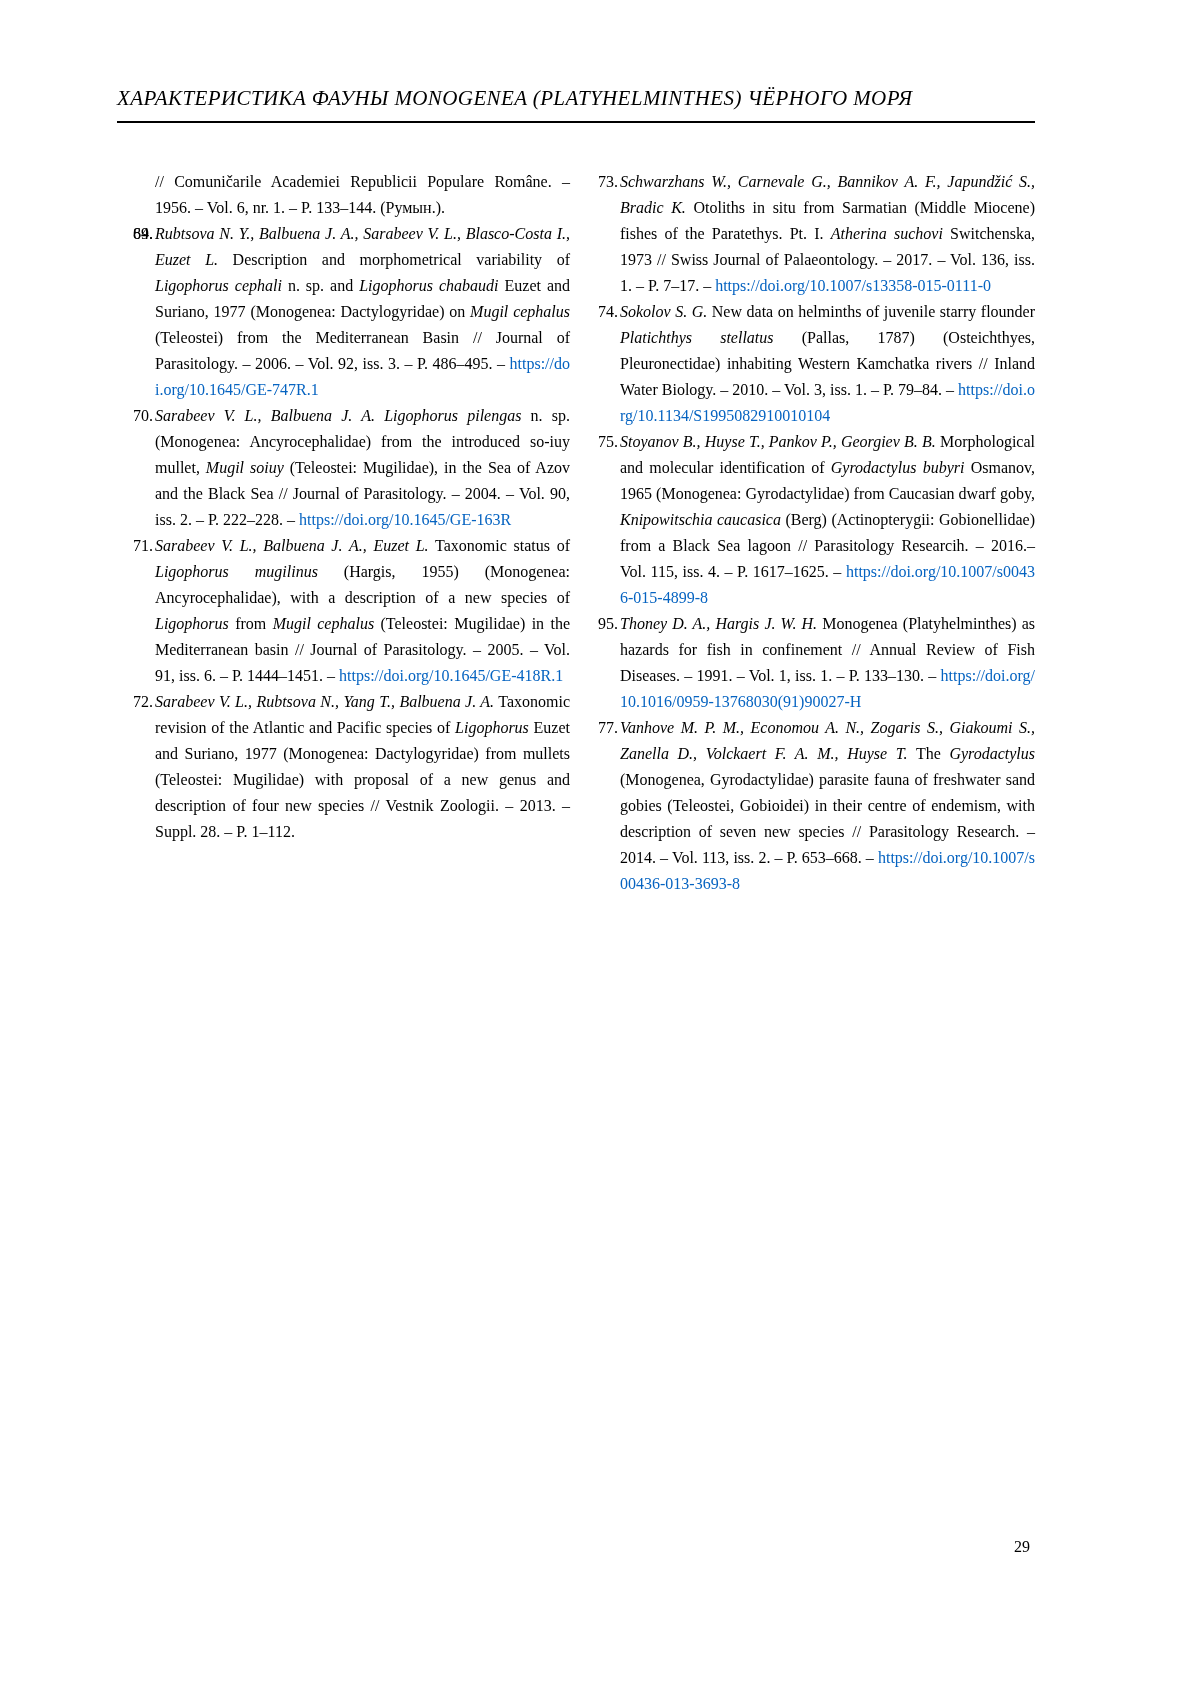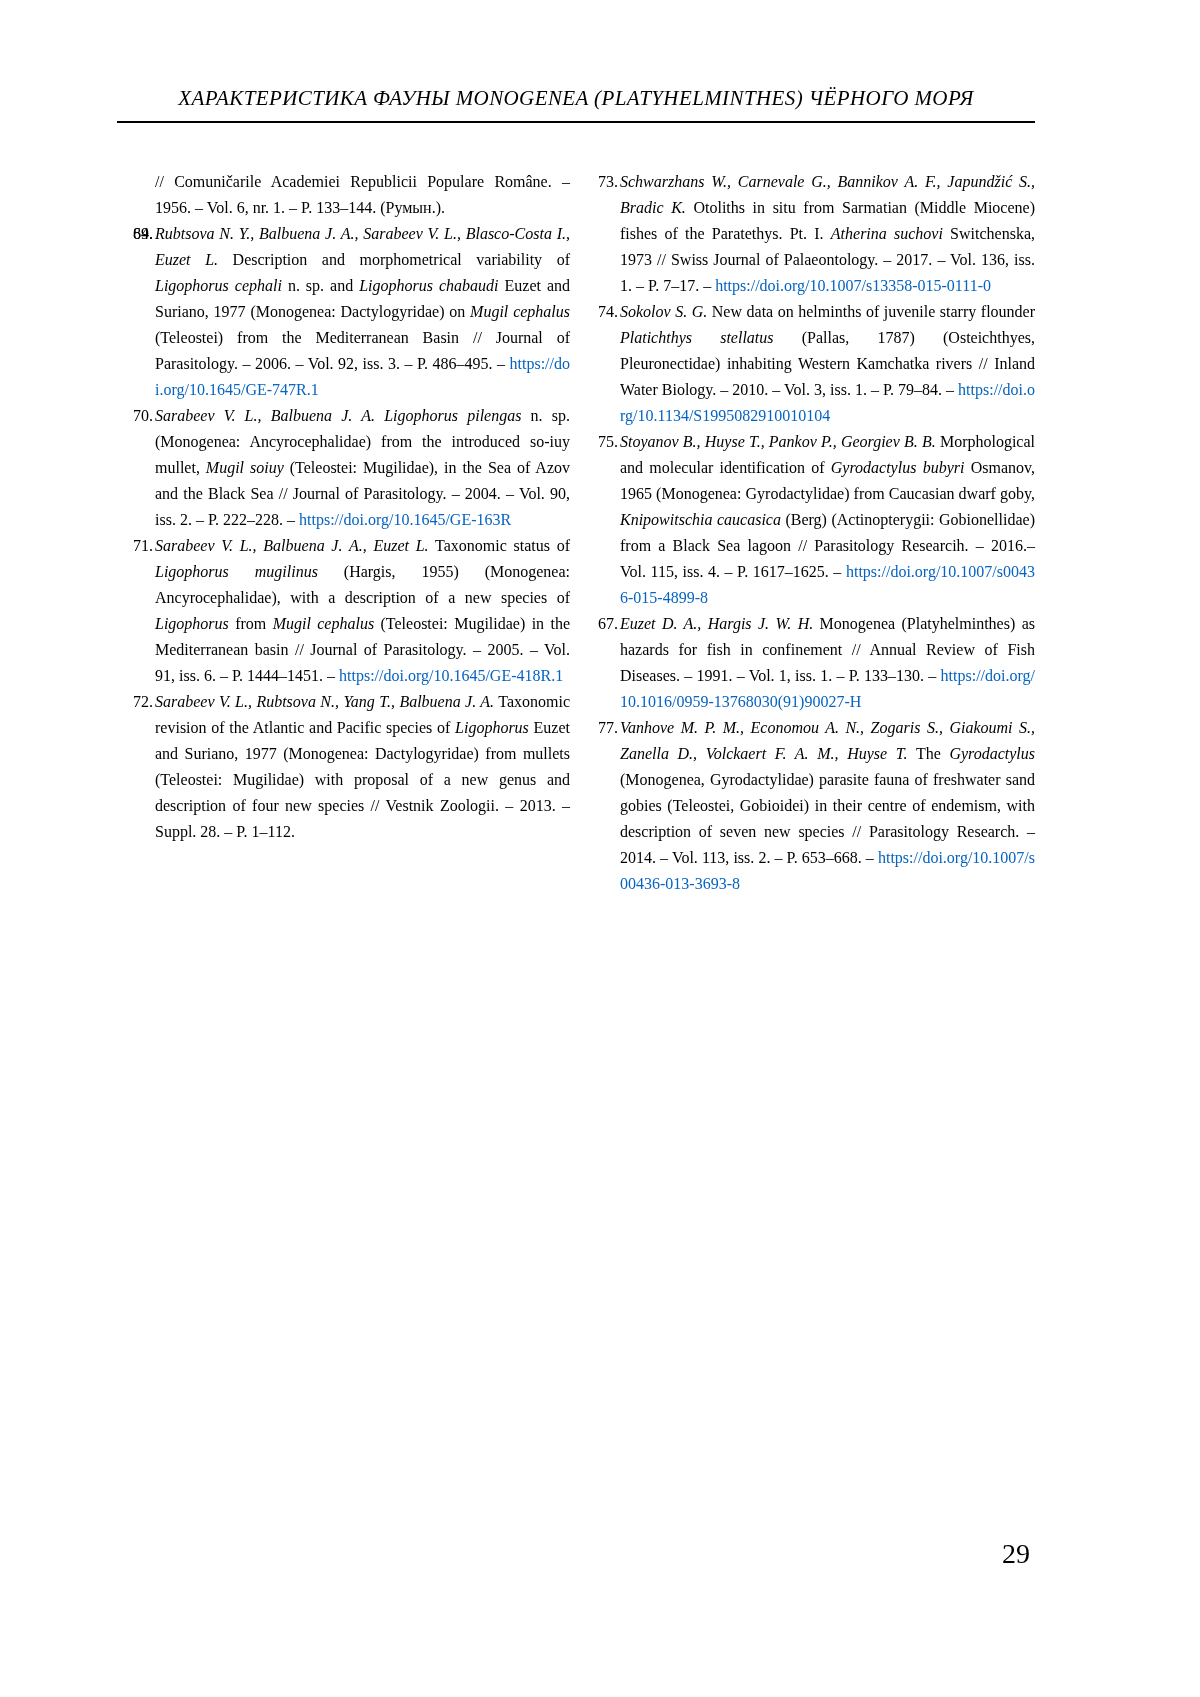--- a/index.html
+++ b/index.html
@@ -12,21 +12,20 @@
     width: 1200px;
     height: 1697px;
     background: #ffffff;
     color: #000000;
     font-family: "Liberation Serif", "DejaVu Serif", serif;
     box-sizing: border-box;
     padding: 86px 165px 0 117px;
     overflow: hidden;
   }
   .header {
-    text-align: center;
     font-style: italic;
     font-size: 21px;
     letter-spacing: 0.4px;
     padding-bottom: 10px;
     border-bottom: 2px solid #000000;
     white-space: nowrap;
   }
   .columns {
     display: flex;
     gap: 12px;
@@ -56,21 +55,21 @@
   .link {
     color: #0563C1;
     text-decoration: none;
     word-break: break-all;
     cursor: pointer;
   }
   .page-number {
     position: absolute;
     right: 170px;
     top: 1538px;
-    font-size: 28px;
+    font-size: 16px;
   }
 </style>
 </head>
 <body>
 
 <div class="page">
 
   <div class="header">
     <span>ХАРАКТЕРИСТИКА ФАУНЫ MONOGENEA (PLATYHELMINTHES) ЧЁРНОГО МОРЯ</span>
   </div>
@@ -81,20 +80,20 @@
         <div class="ref"><span class="num">84.</span></div>
         <div class="ref"><span class="num">69.</span><span><span class="it">Rubtsova N. Y., Balbuena J. A., Sarabeev V. L., Blasco-Costa I., Euzet L.</span><span> Description and morphometrical variability of </span><span class="it">Ligophorus cephali</span><span> n. sp. and </span><span class="it">Ligophorus chabaudi</span><span> Euzet and Suriano, 1977 (Monogenea: Dactylogyridae) on </span><span class="it">Mugil cephalus</span><span> (Teleostei) from the Mediterranean Basin // Journal of Parasitology. – 2006. – Vol. 92, iss. 3. – P. 486–495. – </span><a class="link" href="#">https://doi.org/10.1645/GE-747R.1</a></span></div>
         <div class="ref"><span class="num">70.</span><span><span class="it">Sarabeev V. L., Balbuena J. A.</span><span> </span><span class="it">Ligophorus pilengas</span><span> n. sp. (Monogenea: Ancyrocephalidae) from the introduced so-iuy mullet, </span><span class="it">Mugil soiuy</span><span> (Teleostei: Mugilidae), in the Sea of Azov and the Black Sea // Journal of Parasitology. – 2004. – Vol. 90, iss. 2. – P. 222–228. – </span><a class="link" href="#">https://doi.org/10.1645/GE-163R</a></span></div>
         <div class="ref"><span class="num">71.</span><span><span class="it">Sarabeev V. L., Balbuena J. A., Euzet L.</span><span> Taxonomic status of </span><span class="it">Ligophorus mugilinus</span><span> (Hargis, 1955) (Monogenea: Ancyrocephalidae), with a description of a new species of </span><span class="it">Ligophorus</span><span> from </span><span class="it">Mugil cephalus</span><span> (Teleostei: Mugilidae) in the Mediterranean basin // Journal of Parasitology. – 2005. – Vol. 91, iss. 6. – P. 1444–1451. – </span><a class="link" href="#">https://doi.org/10.1645/GE-418R.1</a></span></div>
         <div class="ref"><span class="num">72.</span><span><span class="it">Sarabeev V. L., Rubtsova N., Yang T., Balbuena J. A.</span><span> Taxonomic revision of the Atlantic and Pacific species of </span><span class="it">Ligophorus</span><span> Euzet and Suriano, 1977 (Monogenea: Dactylogyridae) from mullets (Teleostei: Mugilidae) with proposal of a new genus and description of four new species // Vestnik Zoologii. – 2013. – Suppl. 28. – P. 1–112.</span></span></div>
       </div>
     <div class="col" id="col-right">
         <div class="ref"><span class="num">73.</span><span><span class="it">Schwarzhans W., Carnevale G., Bannikov A. F., Japundžić S., Bradic K.</span><span> Otoliths in situ from Sarmatian (Middle Miocene) fishes of the Paratethys. Pt. I. </span><span class="it">Atherina suchovi</span><span> Switchenska, 1973 // Swiss Journal of Palaeontology. – 2017. – Vol. 136, iss. 1. – P. 7–17. – </span><a class="link" href="#">https://doi.org/10.1007/s13358-015-0111-0</a></span></div>
         <div class="ref"><span class="num">74.</span><span><span class="it">Sokolov S. G.</span><span> New data on helminths of juvenile starry flounder </span><span class="it">Platichthys stellatus</span><span> (Pallas, 1787) (Osteichthyes, Pleuronectidae) inhabiting Western Kamchatka rivers // Inland Water Biology. – 2010. – Vol. 3, iss. 1. – P. 79–84. – </span><a class="link" href="#">https://doi.org/10.1134/S1995082910010104</a></span></div>
         <div class="ref"><span class="num">75.</span><span><span class="it">Stoyanov B., Huyse T., Pankov P., Georgiev B. B.</span><span> Morphological and molecular identification of </span><span class="it">Gyrodactylus bubyri</span><span> Osmanov, 1965 (Monogenea: Gyrodactylidae) from Caucasian dwarf goby, </span><span class="it">Knipowitschia caucasica</span><span> (Berg) (Actinopterygii: Gobionellidae) from a Black Sea lagoon // Parasitology Researcih. – 2016.– Vol. 115, iss. 4. – P. 1617–1625. – </span><a class="link" href="#">https://doi.org/10.1007/s00436-015-4899-8</a></span></div>
-        <div class="ref"><span class="num">67.</span><span><span class="it">Euzet D. A., Hargis J. W. H.</span><span> Monogenea (Platyhelminthes) as hazards for fish in confinement // Annual Review of Fish Diseases. – 1991. – Vol. 1, iss. 1. – P. 133–130. – </span><a class="link" href="#">https://doi.org/10.1016/0959-13768030(91)90027-H</a></span></div>
+        <div class="ref"><span class="num">95.</span><span><span class="it">Thoney D. A., Hargis J. W. H.</span><span> Monogenea (Platyhelminthes) as hazards for fish in confinement // Annual Review of Fish Diseases. – 1991. – Vol. 1, iss. 1. – P. 133–130. – </span><a class="link" href="#">https://doi.org/10.1016/0959-13768030(91)90027-H</a></span></div>
         <div class="ref"><span class="num">77.</span><span><span class="it">Vanhove M. P. M., Economou A. N., Zogaris S., Giakoumi S., Zanella D., Volckaert F. A. M., Huyse T.</span><span> The </span><span class="it">Gyrodactylus</span><span> (Monogenea, Gyrodactylidae) parasite fauna of freshwater sand gobies (Teleostei, Gobioidei) in their centre of endemism, with description of seven new species // Parasitology Research. – 2014. – Vol. 113, iss. 2. – P. 653–668. – </span><a class="link" href="#">https://doi.org/10.1007/s00436-013-3693-8</a></span></div>
       </div>
   </div>
 
   <div class="page-number">29</div>
 
 </div>
 
 </body></html>

